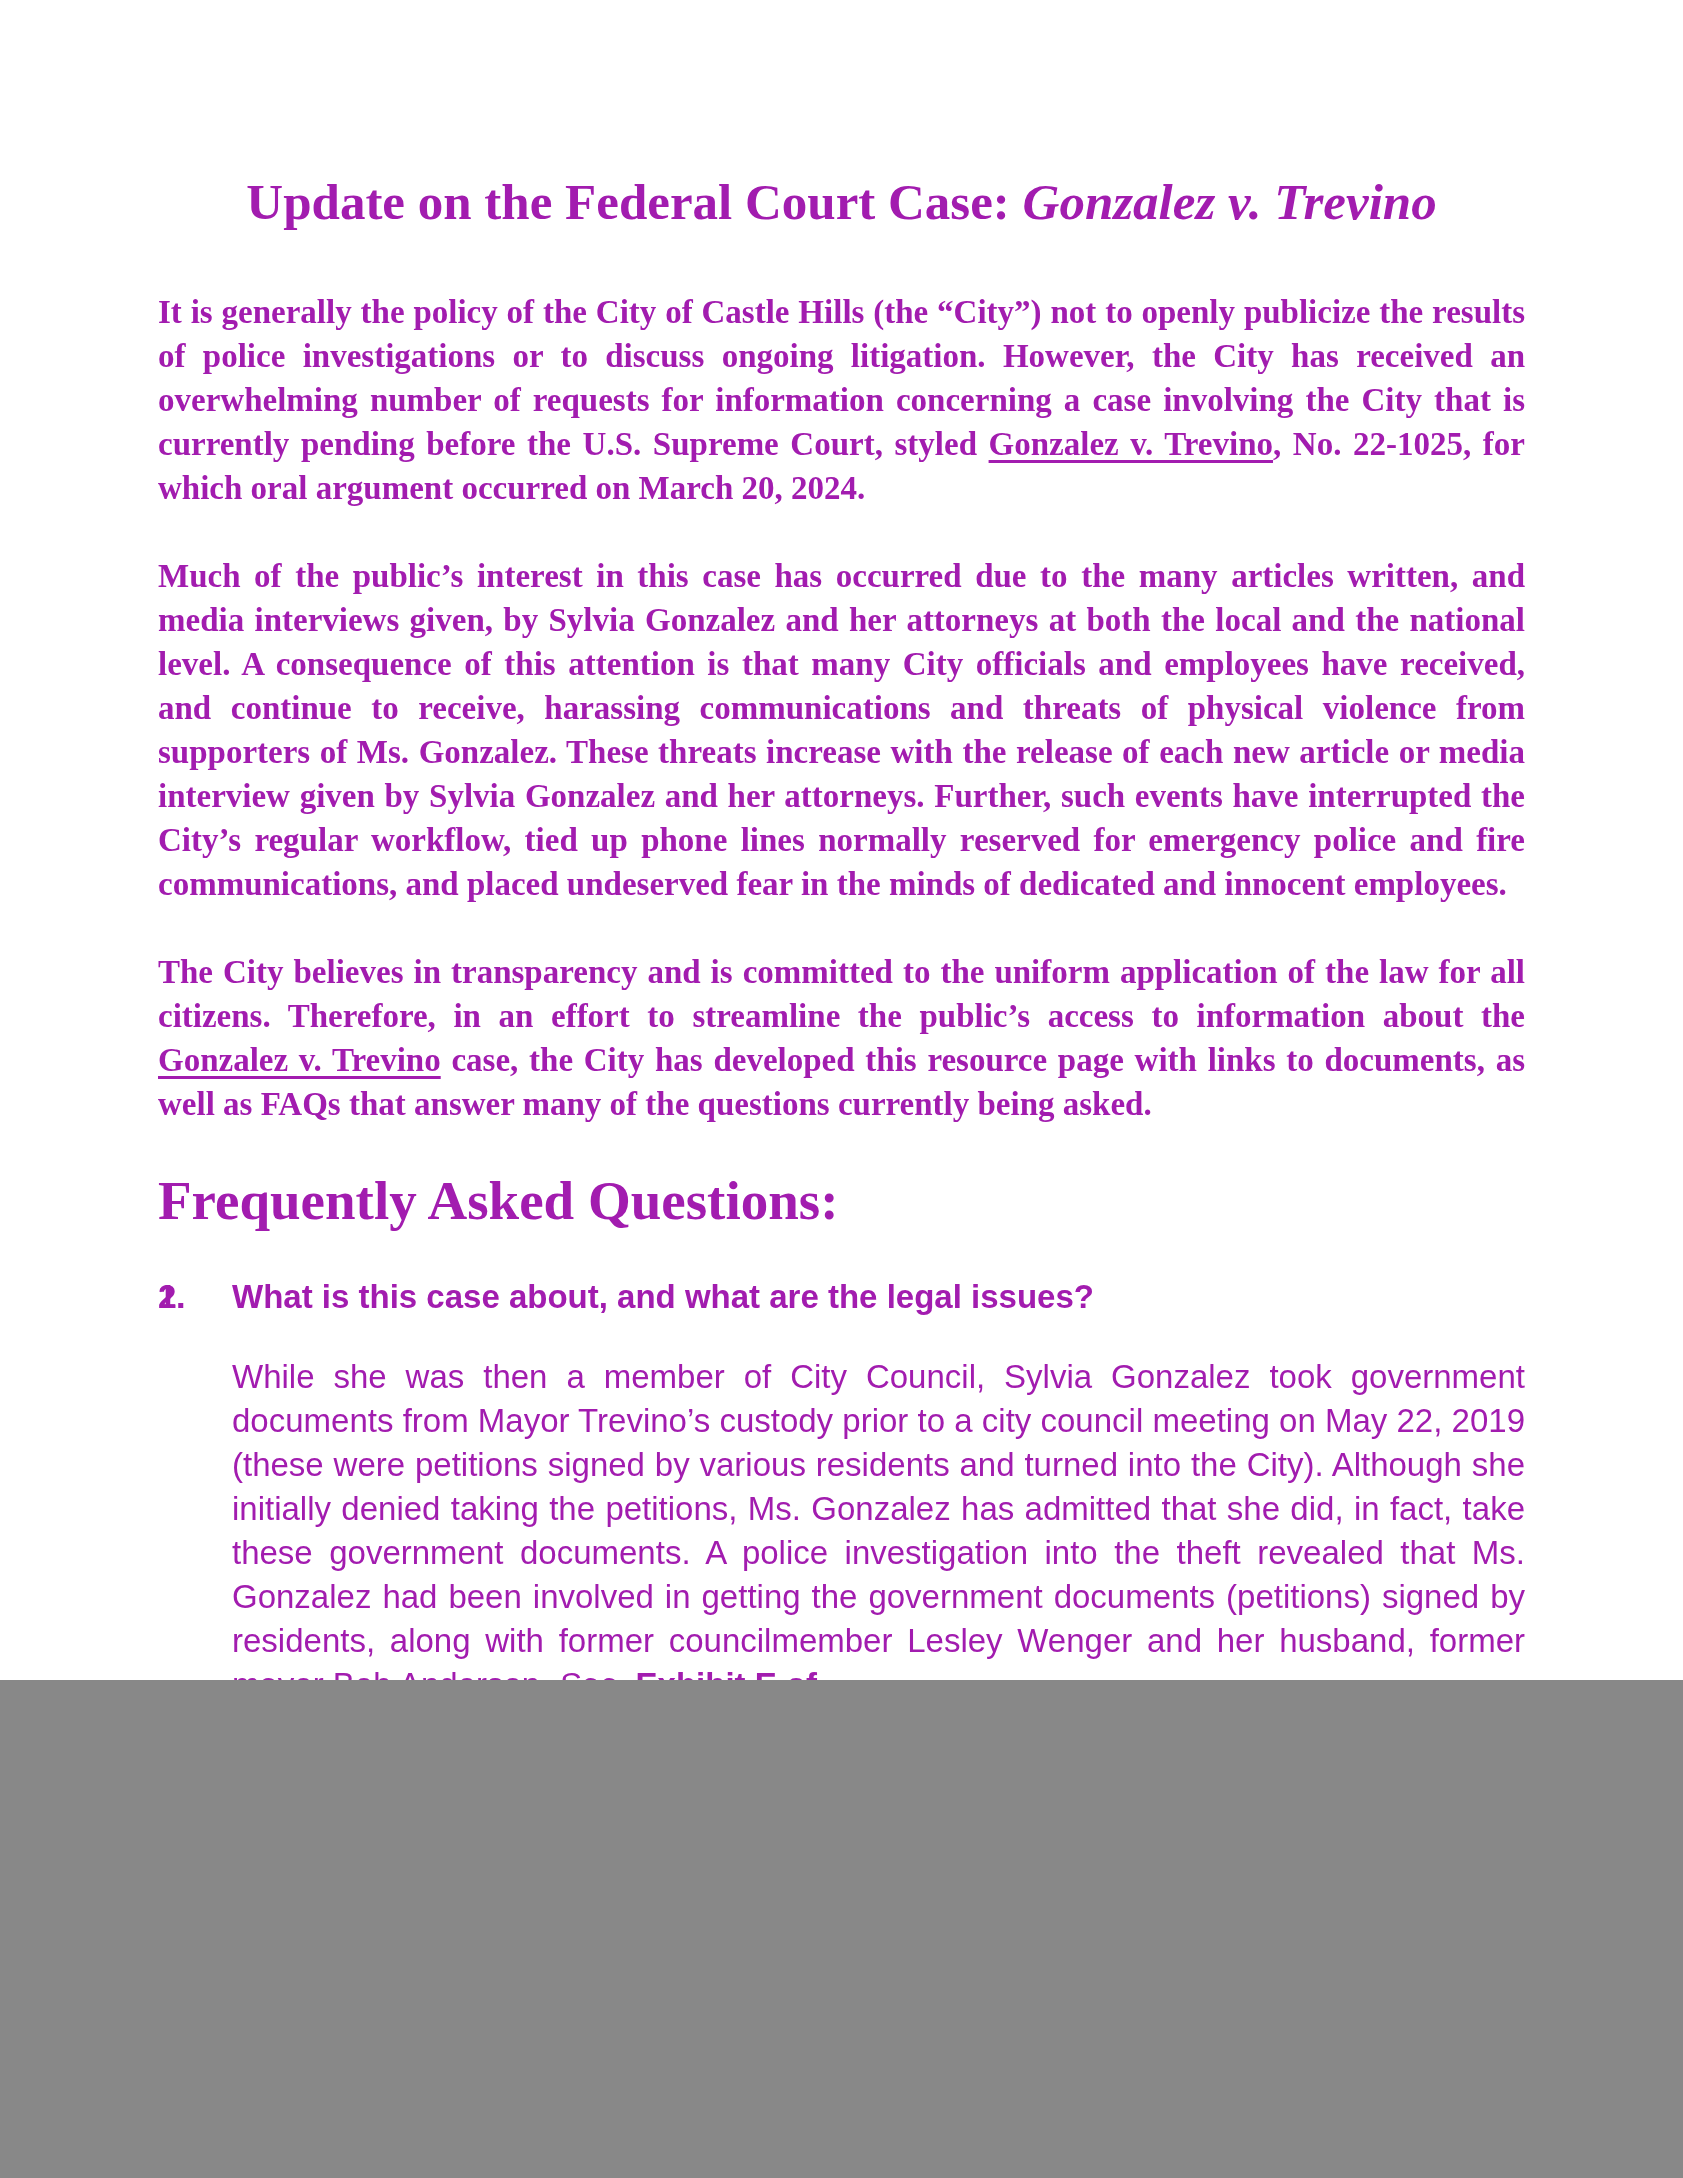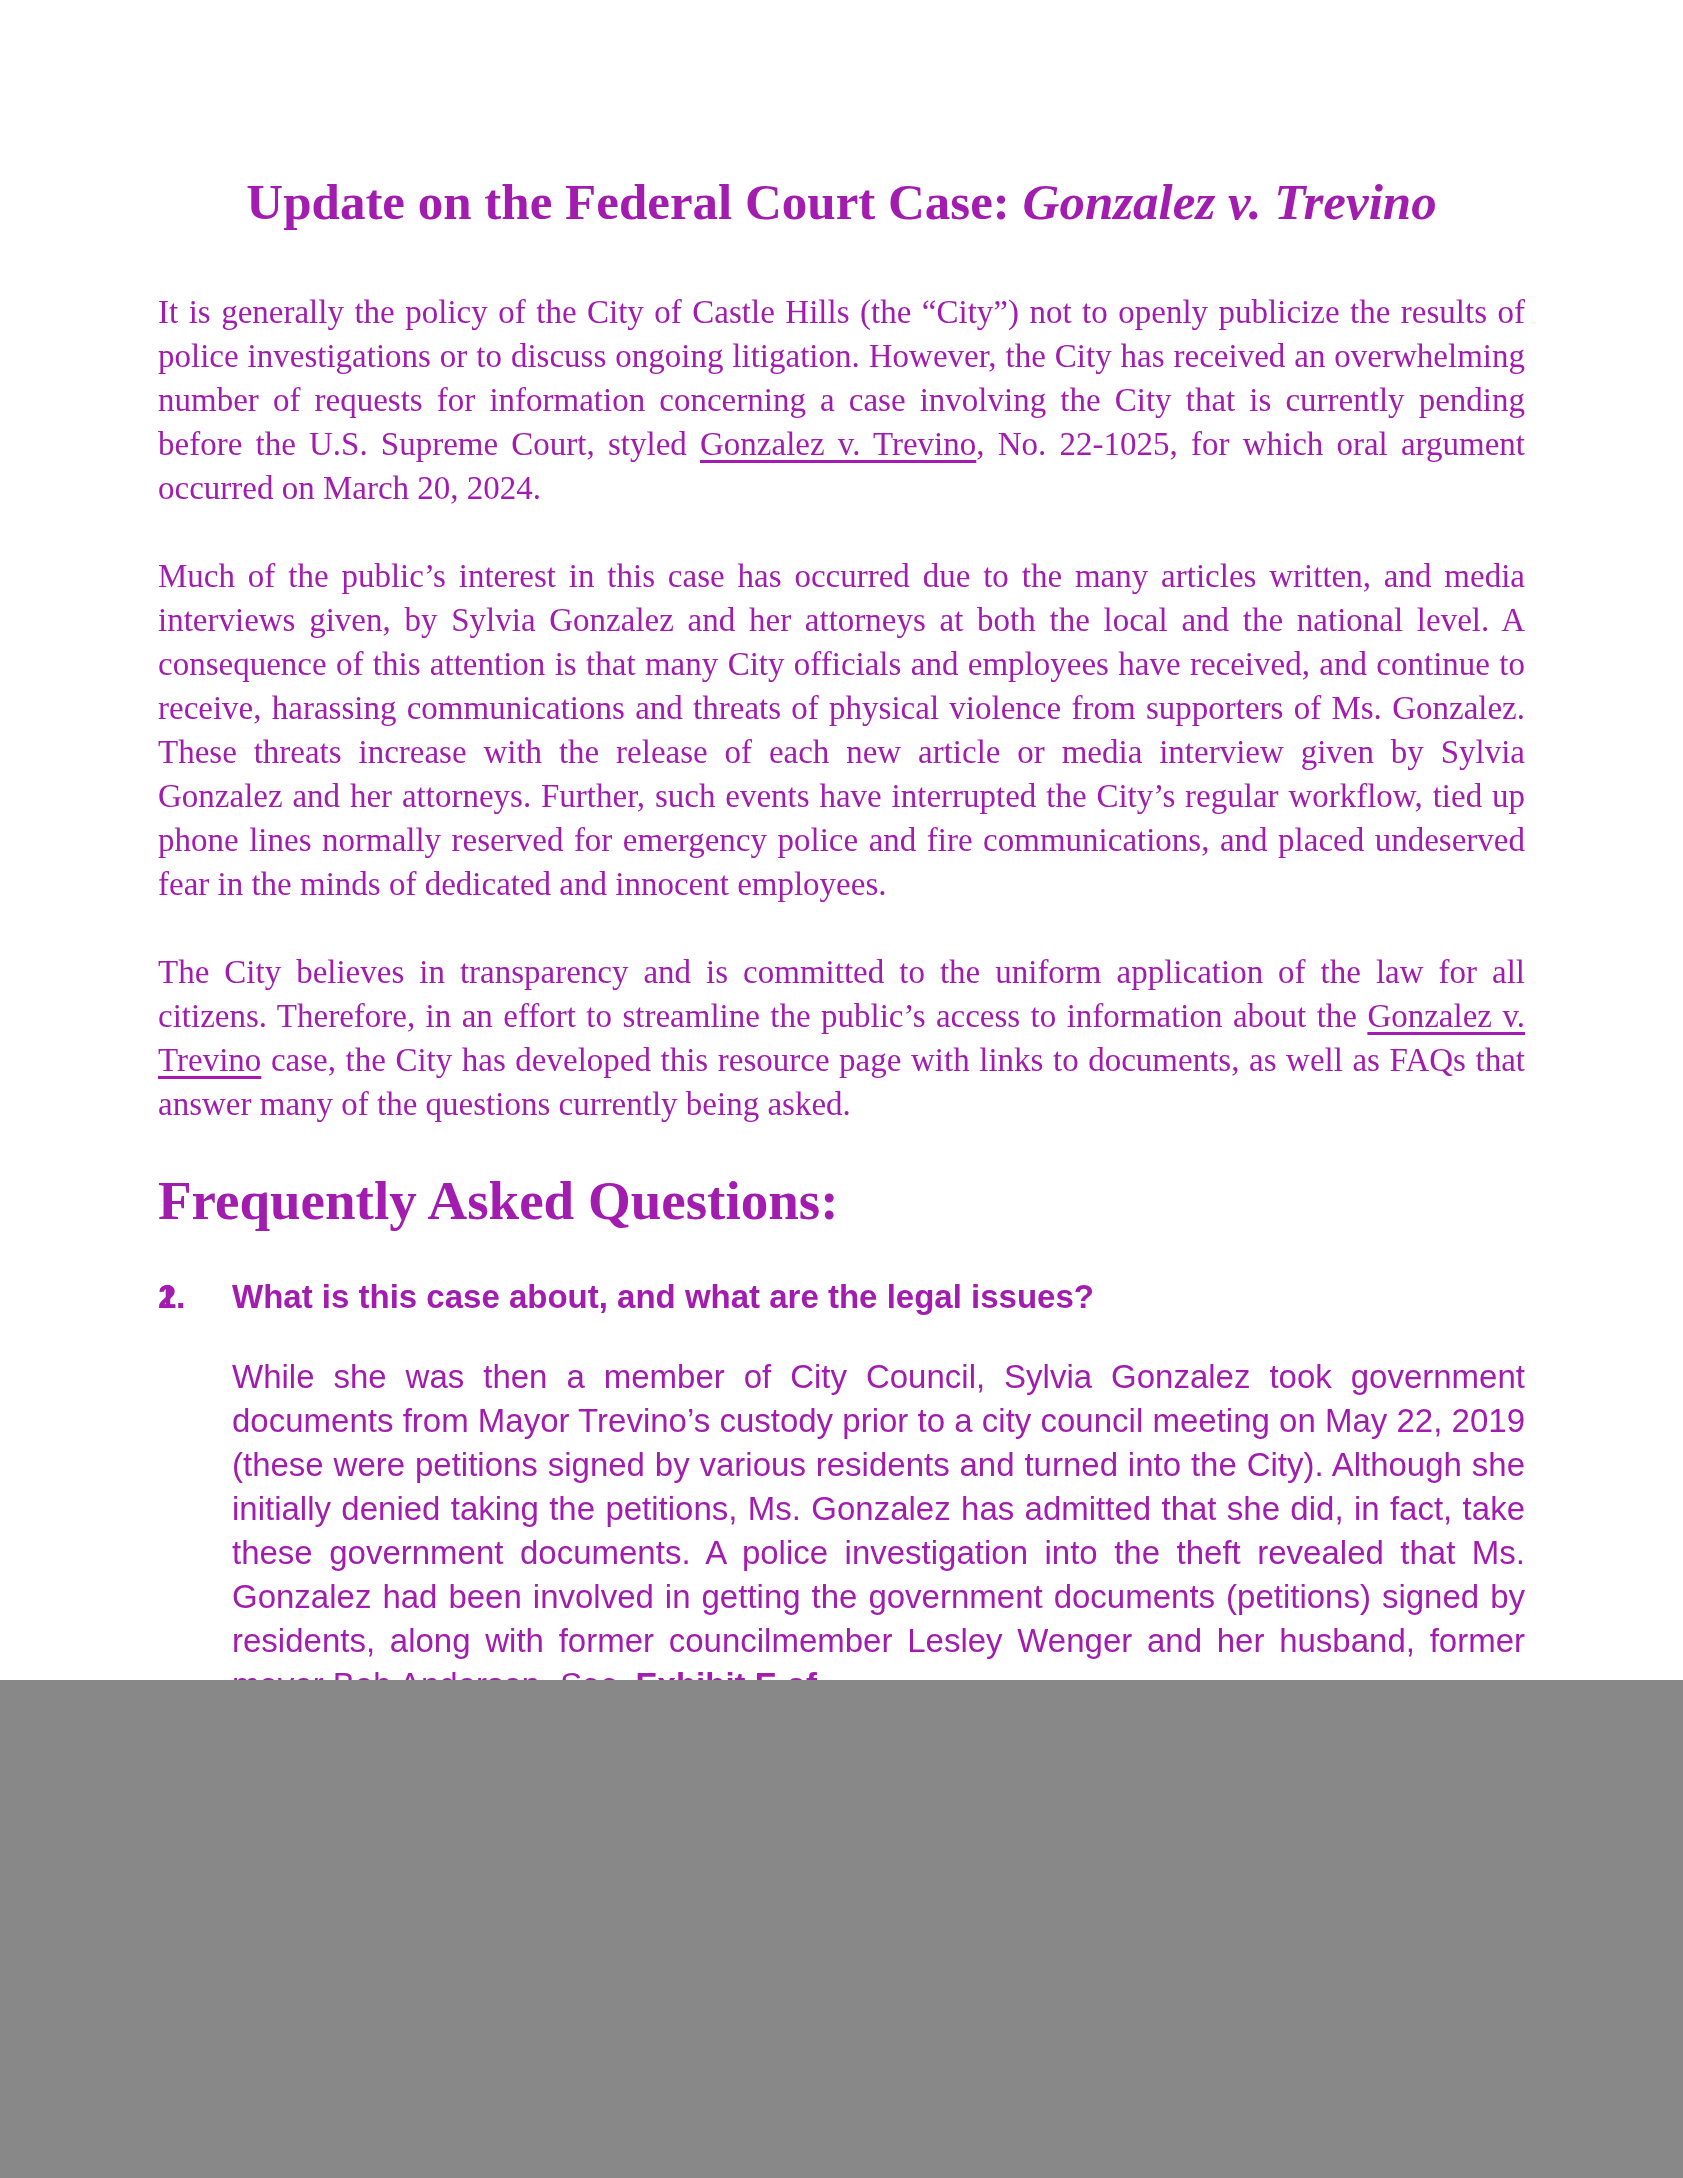--- a/index.html
+++ b/index.html
@@ -26,20 +26,21 @@
   }
   .doc-title .title-case {
     font-style: italic;
   }
   .body-para {
     margin: 44px 0 0 0;
     font-family: "Liberation Serif", "DejaVu Serif", serif;
     font-size: 33px;
     line-height: 44px;
     text-align: justify;
+    font-weight: bold;
   }
   .body-para.first {
     margin-top: 55px;
   }
   .faq-heading {
     margin: 44px 0 0 0;
     font-family: "Liberation Serif", "DejaVu Serif", serif;
     font-weight: bold;
     font-size: 55px;
     line-height: 61px;

